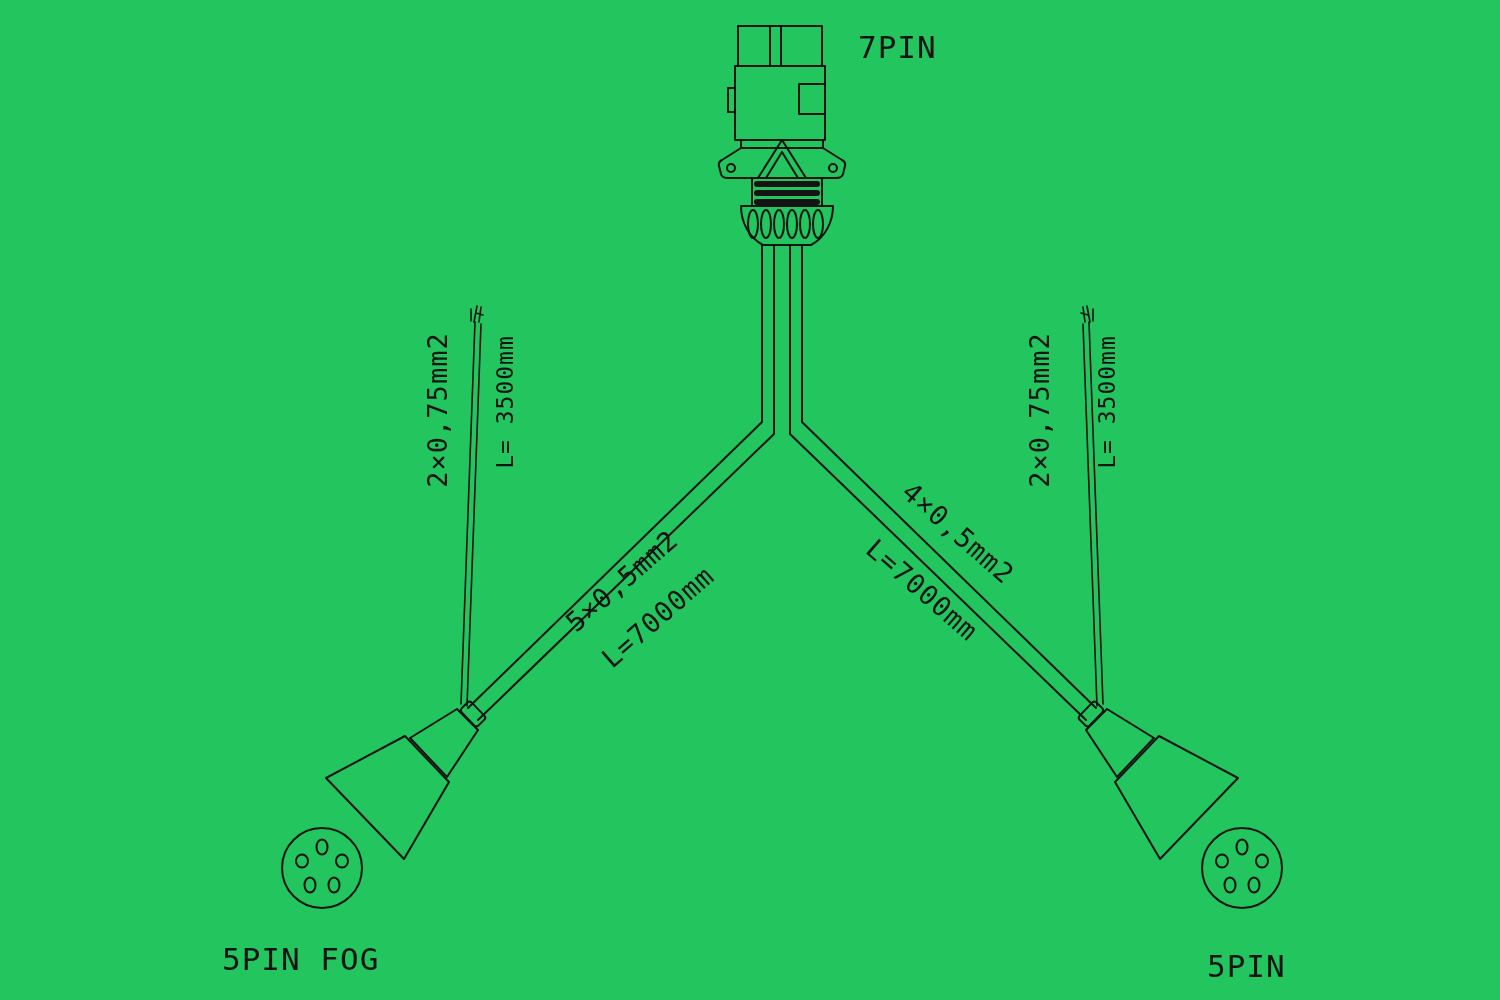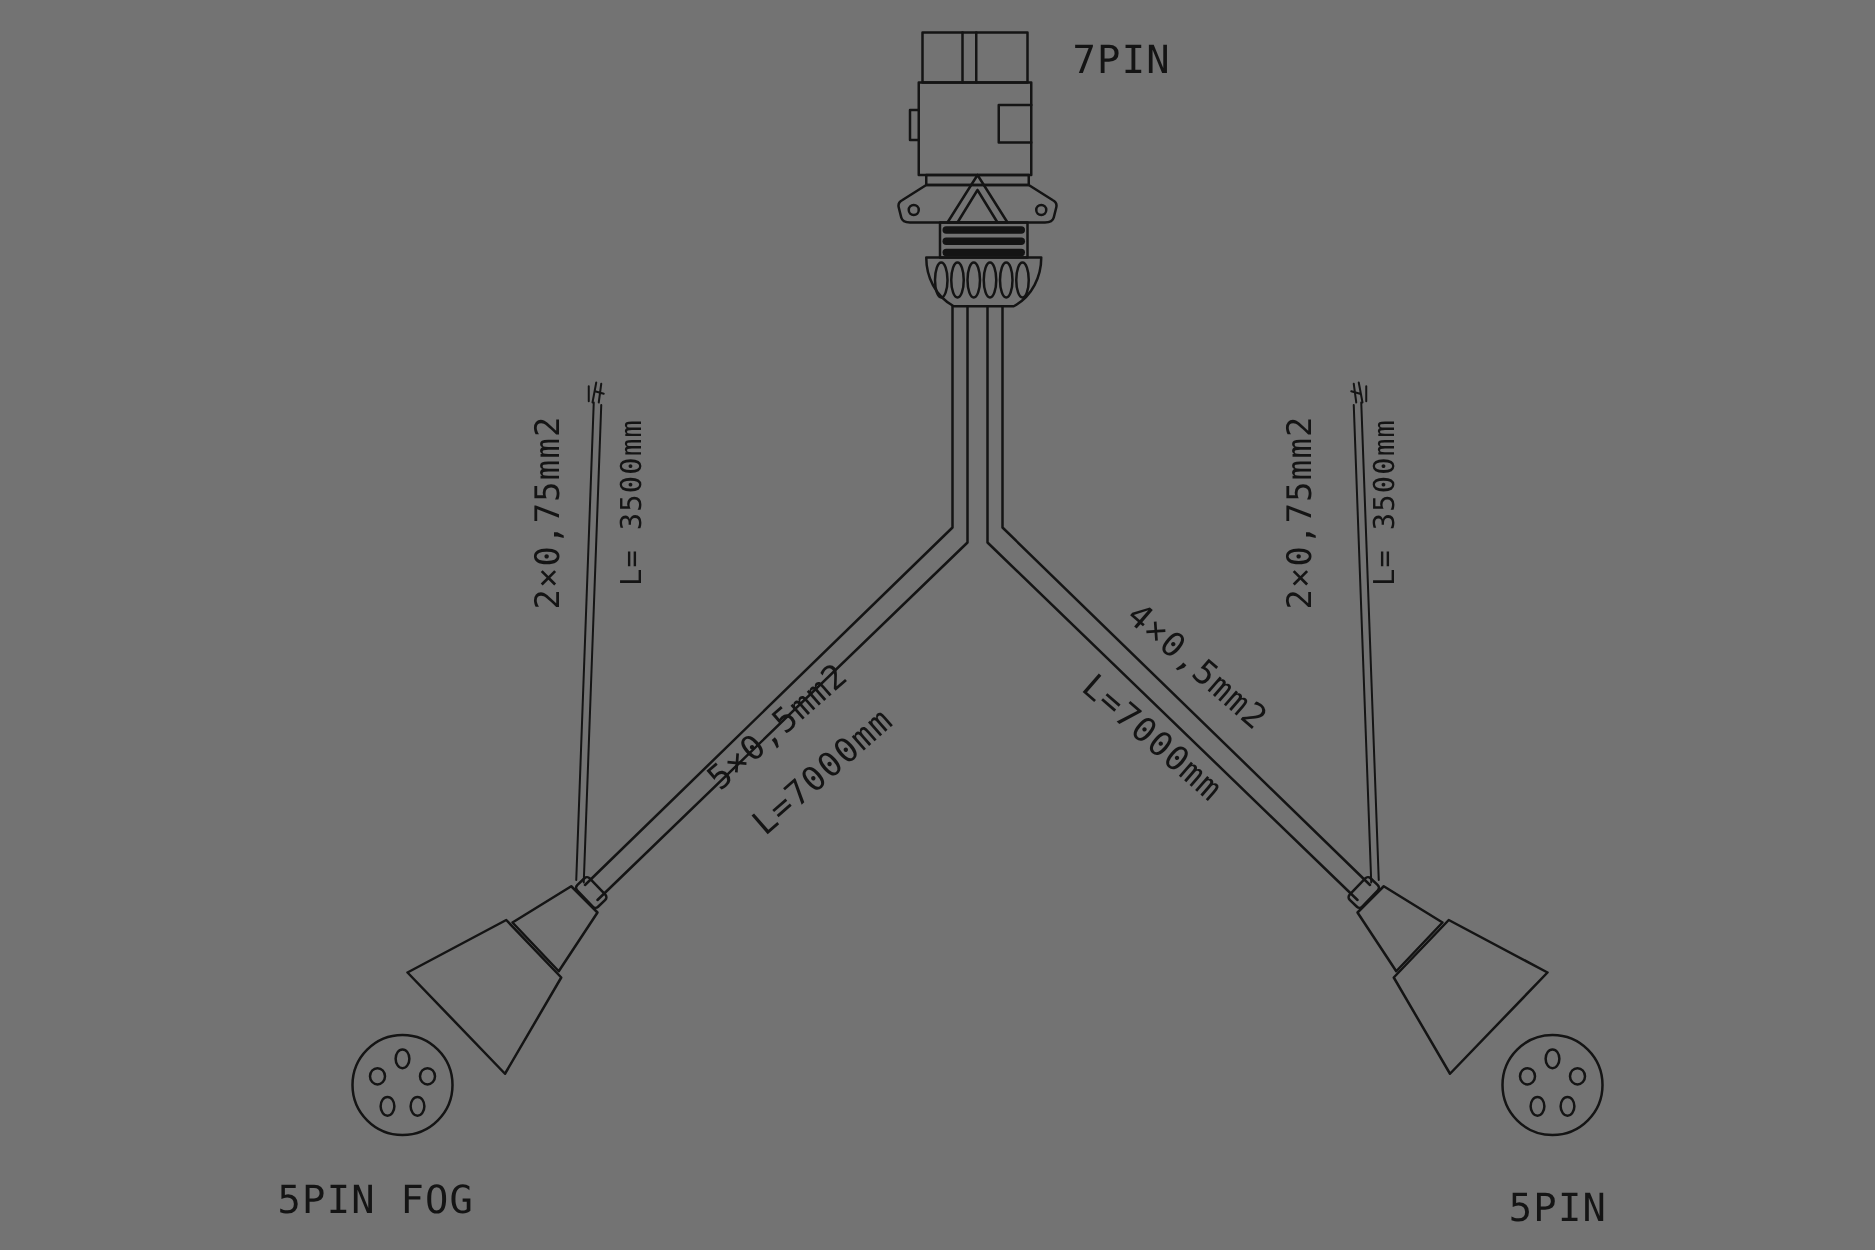--- a/index.html
+++ b/index.html
@@ -1,16 +1,16 @@
 <!DOCTYPE html>
 <html><head>
 <meta charset="utf-8">
 <style>
   html,body{margin:0;padding:0;background:#ffffff;}
-  .stage{position:relative;width:1500px;height:1000px;background:#737373;overflow:hidden;}
+  .stage{position:relative;width:1500px;height:1000px;background:#22c55e;overflow:hidden;}
   svg{position:absolute;left:0;top:0;}
   svg .ln{fill:none;stroke:#141414;stroke-width:2;stroke-linecap:round;stroke-linejoin:round;}
   svg .thin{fill:none;stroke:#141414;stroke-width:1.6;stroke-linecap:round;}
   svg .solid{fill:#141414;stroke:none;}
   svg text{font-family:"DejaVu Sans Mono","Liberation Mono",monospace;fill:#141414;letter-spacing:1px;}
   .lbl-big{font-size:31px;}
   .lbl-spec{font-size:27px;}
   .lbl-len{font-size:23px;}
 </style>
 </head>

